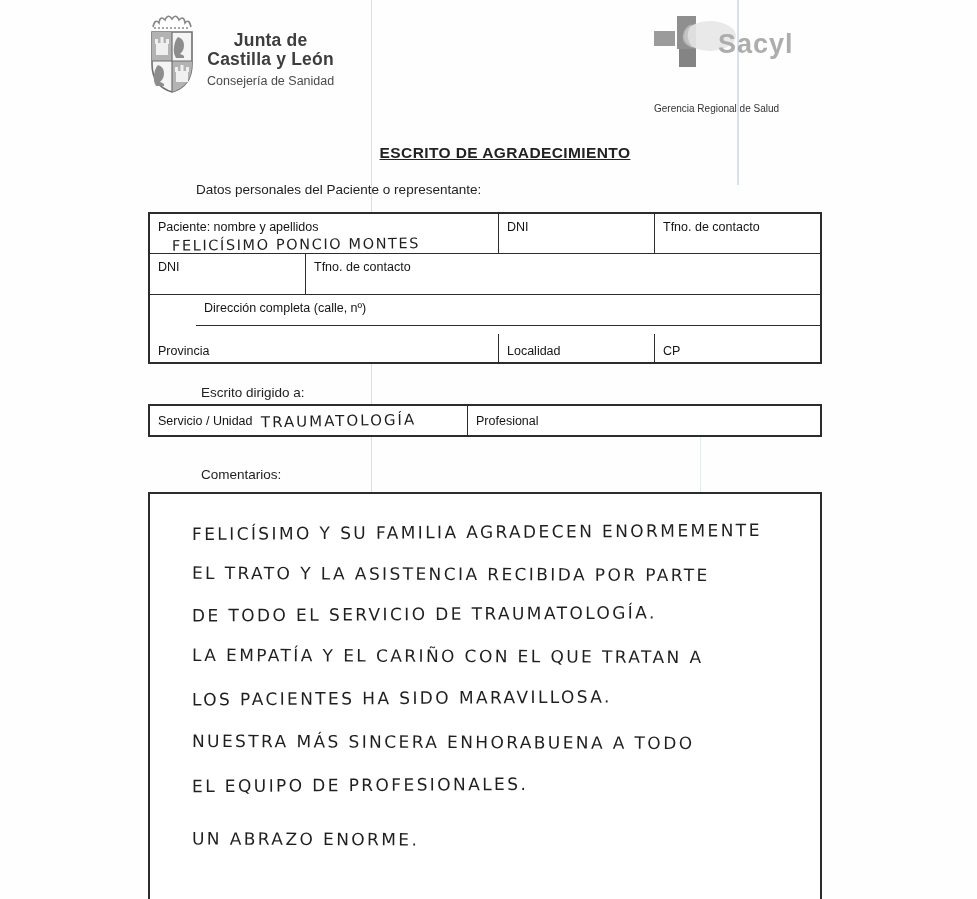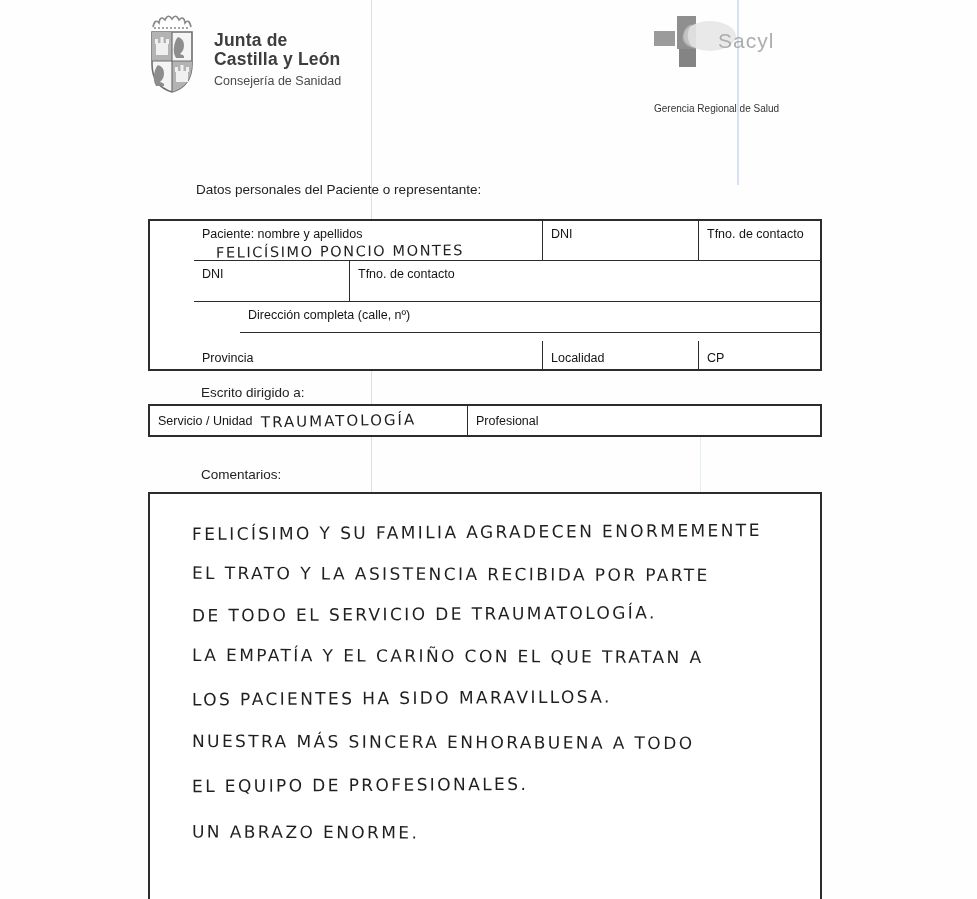--- a/index.html
+++ b/index.html
@@ -8,40 +8,40 @@
     font-family:"Liberation Sans",sans-serif;color:#1a1a1a;overflow:hidden;
   }
   
   .artifact{position:absolute;pointer-events:none;}
   .art-1{left:371px;top:0;width:1px;height:899px;background:#dedede;}
   .art-2{left:737px;top:0;width:2px;height:185px;background:rgba(130,160,215,0.30);}
   .art-3{left:700px;top:430px;width:1px;height:469px;background:#e4efec;}
 
   
   .junta-logo{position:absolute;left:149px;top:12px;}
-  .junta-text{position:absolute;left:214px;top:31px;}
+  .junta-text{position:absolute;left:207px;top:31px;text-align:center;}
   .junta-name{font-weight:bold;font-size:17.5px;line-height:19px;color:#3d3d3d;letter-spacing:.2px;}
   .junta-sub{font-size:12.5px;color:#4a4a4a;margin-top:5px;}
   .sacyl-logo{position:absolute;left:652px;top:15px;}
-  .sacyl-brand{position:absolute;left:718px;top:29px;font-weight:normal;font-size:21px;color:#adadad;letter-spacing:1px;}
+  .sacyl-brand{position:absolute;left:718px;top:29px;font-weight:bold;font-size:27px;color:#adadad;letter-spacing:1px;}
   .sacyl-sub{position:absolute;left:654px;top:103px;font-size:10px;color:#333;}
 
   
   .doc-title{
     position:absolute;left:148px;top:144px;width:714px;text-align:center;
     font-weight:bold;font-size:15.5px;letter-spacing:.4px;text-decoration:underline;color:#222;
   }
   .sec-heading{position:absolute;font-weight:normal;font-size:13.5px;color:#222;}
   .h-datos{left:196px;top:182px;}
   .h-escrito{left:201px;top:385px;}
   .h-comentarios{left:201px;top:467px;}
 
   
   .tbl{position:absolute;left:148px;width:674px;border:2px solid #2c2c2c;box-sizing:border-box;background:#fff;}
-  .t1{top:219px;padding-left:44px;}
+  .t1{top:212px;}
   .t2{top:404px;}
   .tr{display:flex;border-bottom:1.5px solid #2c2c2c;box-sizing:border-box;}
   .tr:last-child{border-bottom:none;}
   .td{border-right:1.5px solid #2c2c2c;box-sizing:border-box;padding:3px 8px;position:relative;}
   .td:last-child{border-right:none;}
   .c1{width:349px;}
   .c2{width:156px;}
   .c3{flex:1;}
   .r1{height:40px;}
   .r2{height:41px;}
@@ -71,21 +71,21 @@
   }
   .hw-line:nth-of-type(odd){transform:rotate(-0.4deg);}
   .hw-line:nth-of-type(even){transform:rotate(0.25deg);}
   .l1{top:28px;}
   .l2{top:70px;}
   .l3{top:110px;}
   .l4{top:152px;}
   .l5{top:194px;}
   .l6{top:238px;}
   .l7{top:281px;}
-  .l8{top:328px;}
+  .l8{top:335px;}
 </style>
 </head>
 <body>
 
 <div class="page">
 
   <div class="artifact art-1"></div>
   <div class="artifact art-2"></div>
   <div class="artifact art-3"></div>
 
@@ -132,20 +132,21 @@
       <rect x="2" y="16" width="21" height="15" fill="#9b9b9b"></rect>
       <rect x="25" y="1" width="19" height="33" fill="#8f8f8f"></rect>
       <rect x="27" y="34" width="17" height="18" fill="#848484"></rect>
       <ellipse cx="58" cy="21" rx="26" ry="15" fill="#e7e7e7" opacity="0.9"></ellipse>
       <path d="M40 9 q-9 12 1 24 q-12 -4 -10 -13 q1 -8 9 -11 Z" fill="#bdbdbd" opacity="0.8"></path>
     </svg>
   </div>
   <div class="sacyl-brand">Sacyl</div>
   <div class="sacyl-sub">Gerencia Regional de Salud</div>
 
+  <div class="doc-title">ESCRITO DE AGRADECIMIENTO</div>
 
   <div class="sec-heading h-datos">Datos personales del Paciente o representante:</div>
 
   <div class="tbl t1">
     <div class="tr r1">
       <div class="td c1">
         <span class="cell-label">Paciente: nombre y apellidos</span>
         <span class="hw hw-patient">FELICÍSIMO PONCIO MONTES</span>
       </div>
       <div class="td c2">

